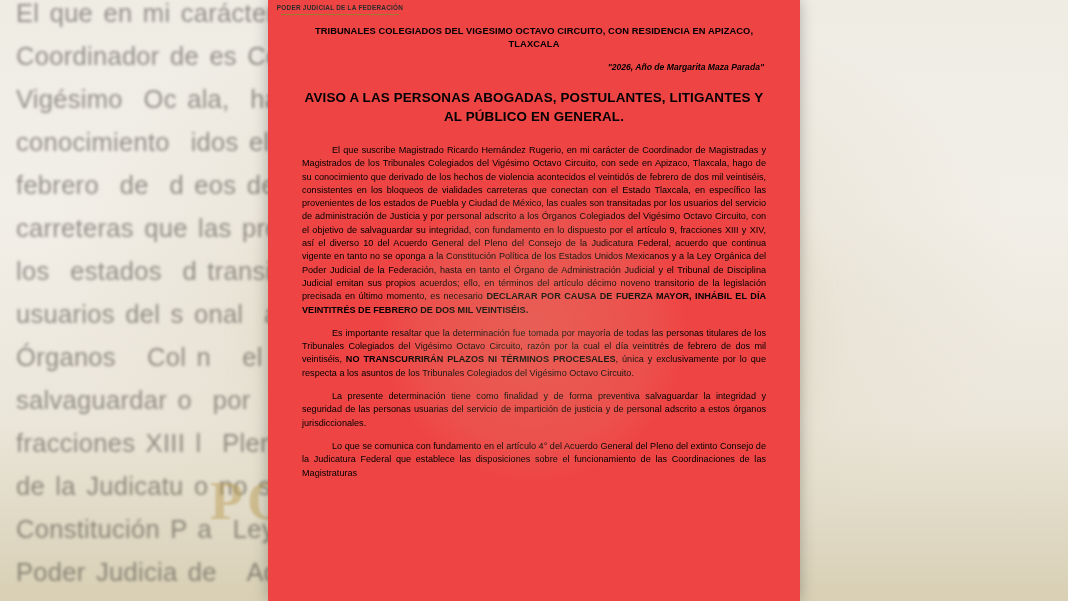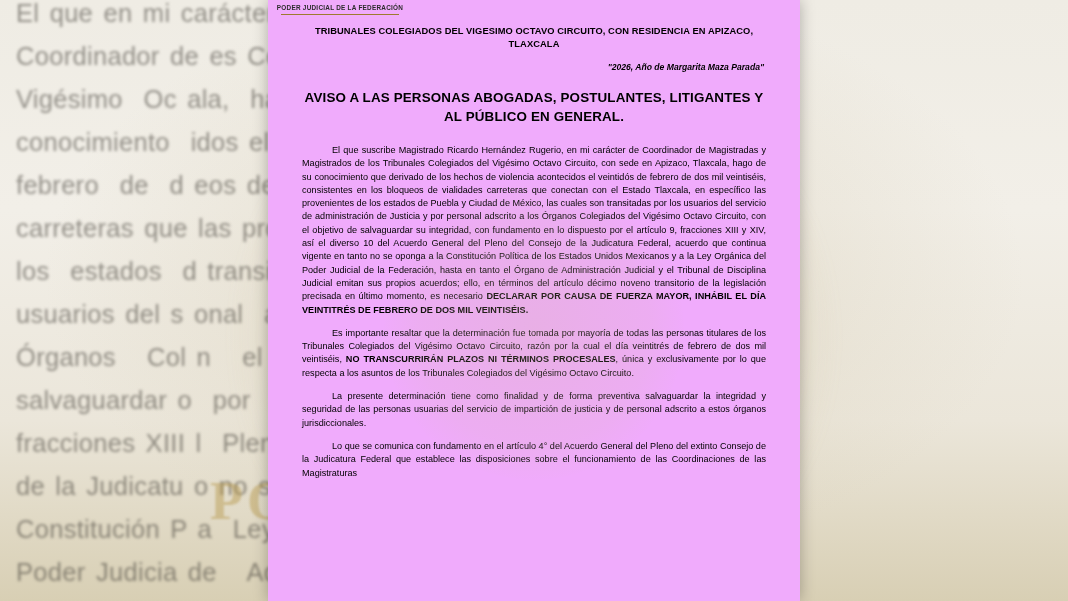--- a/index.html
+++ b/index.html
@@ -68,21 +68,21 @@
   }
   .bg-text b { color: rgba(52,48,42,0.72); }
 
   
   .page {
     position: absolute;
     left: 268px;
     top: 0;
     width: 532px;
     height: 601px;
-    background: #f0abfc;
+    background: #ef4444;
     box-shadow: 0 0 14px rgba(0,0,0,0.28);
     overflow: hidden;
   }
   .page-inner {
     position: relative;
     padding: 7px 34px 0 34px;
     box-sizing: border-box;
     height: 100%;
   }
   .pjf-logo {

